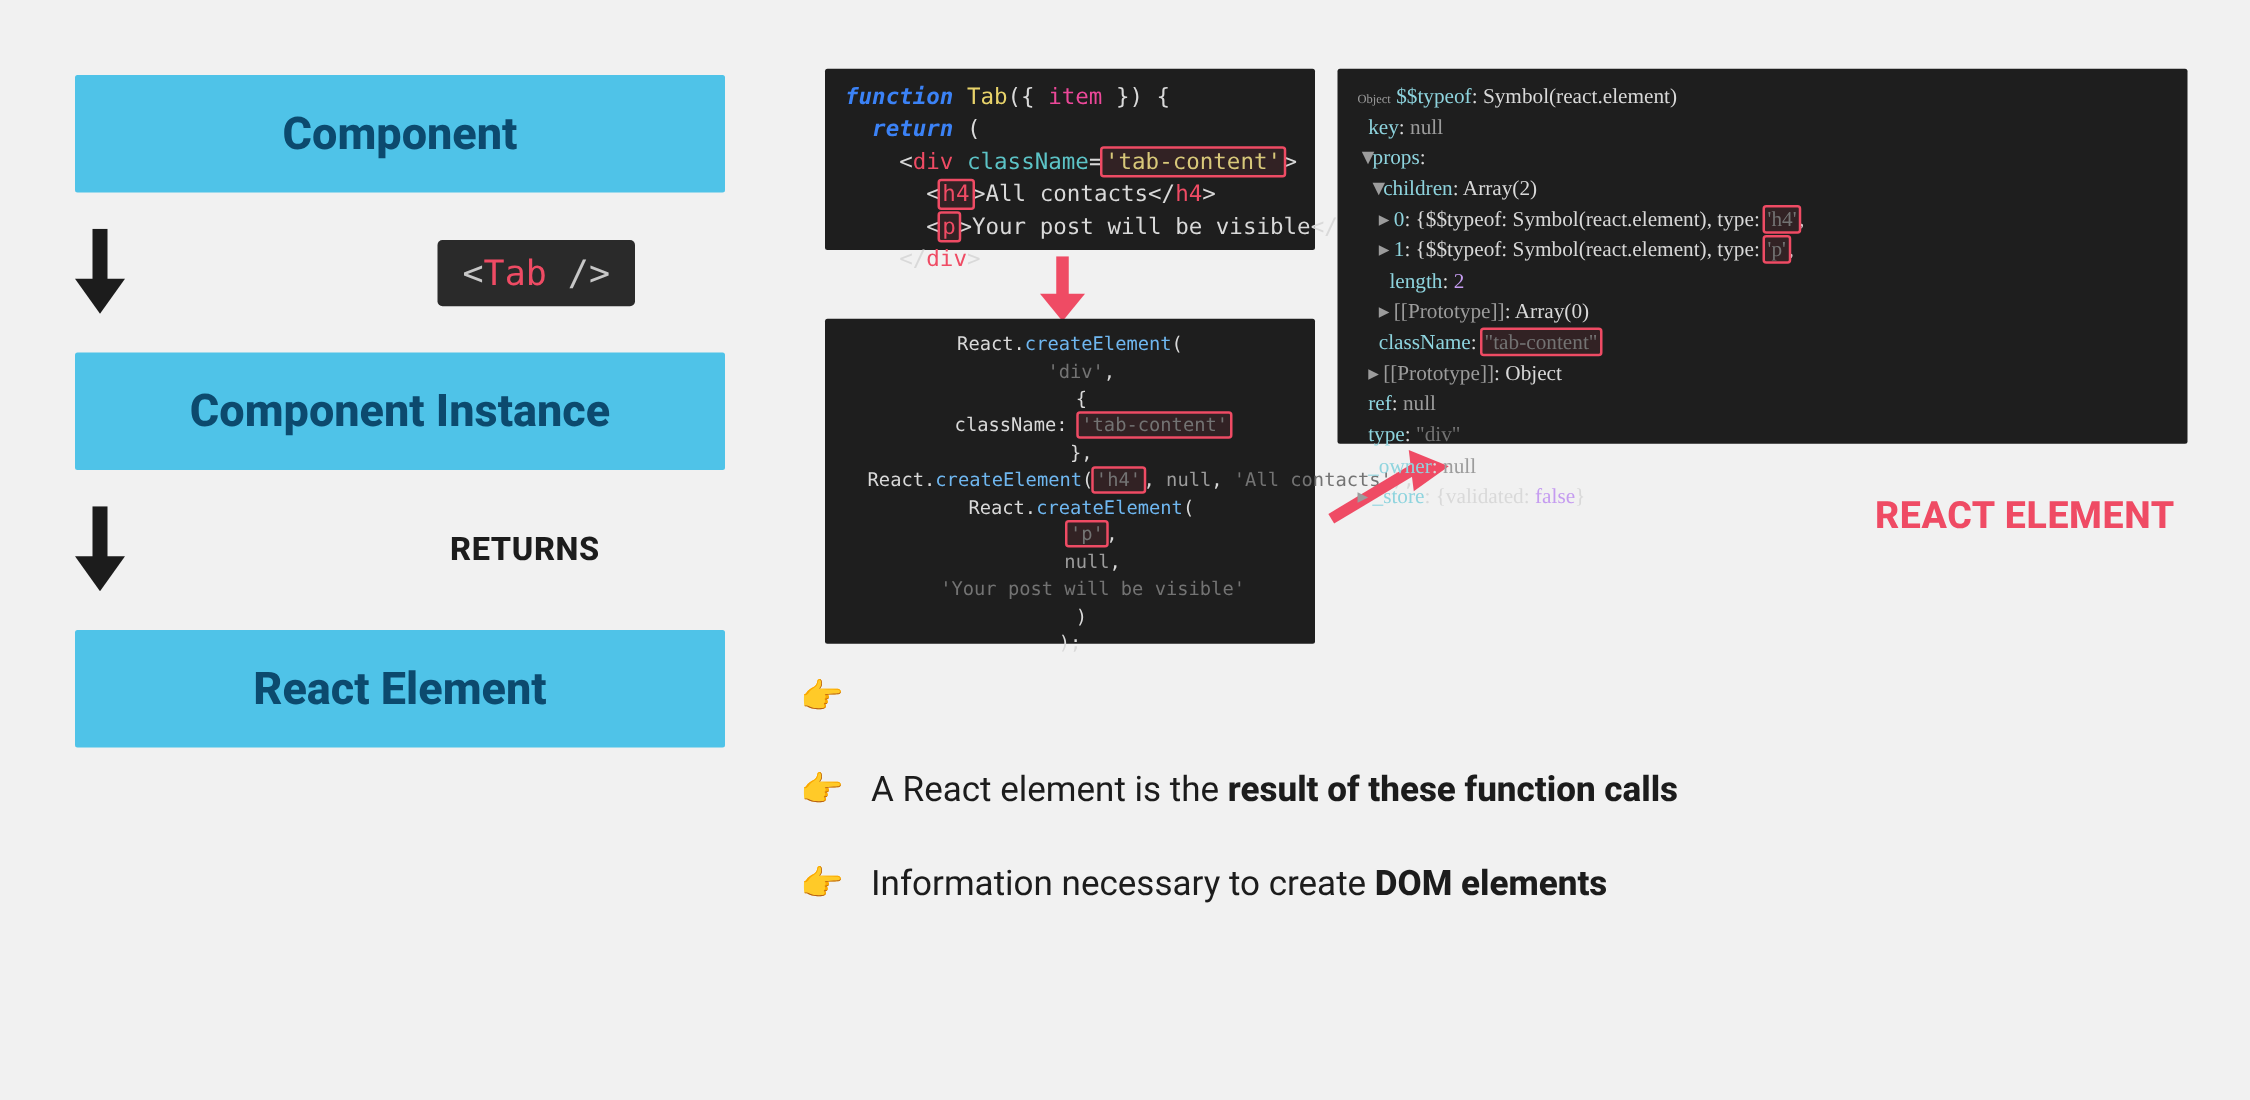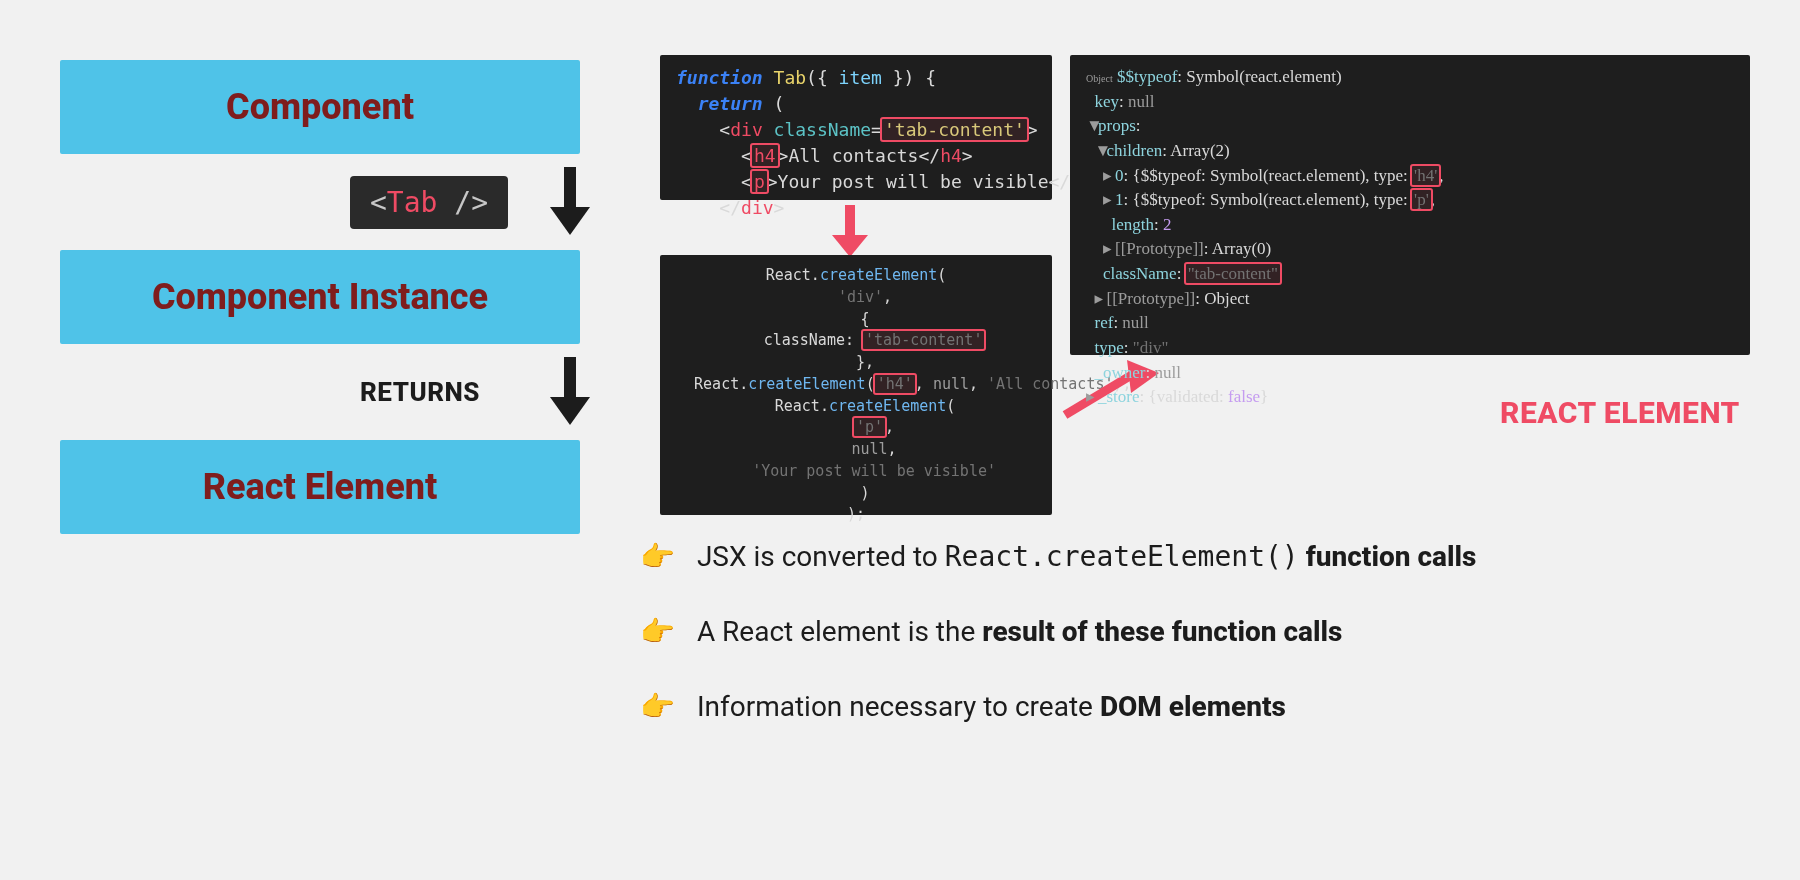--- a/index.html
+++ b/index.html
@@ -16,29 +16,29 @@
     left: 60px;
     top: 60px;
     width: 530px;
   }
   .box {
     background: #4fc3e8;
     border-radius: 2px;
     text-align: center;
     font-weight: 800;
     font-size: 36px;
-    color: #7f1d1d;
+    color: #0c4a6e;
     padding: 26px 0;
     width: 520px;
   }
   .arrow-down-wrap {
     display: flex;
     align-items: center;
-    justify-content: flex-end;
-    height: 96px;
+    justify-content: flex-start;
+    height: 128px;
     position: relative;
   }
   .tab-chip {
     position: absolute;
     left: 290px;
     background: #2a2a2a;
     color: #c7c7c7;
     font-family: ui-monospace, Menlo, Consolas, monospace;
     font-size: 28px;
     padding: 10px 20px;
@@ -73,21 +73,21 @@
   }
   .code-block.jsx { left: 0; top: 0; width: 392px; height: 145px; }
   .code-block.create { left: 0; top: 200px; width: 392px; height: 260px; font-size: 15px; text-align: center;}
   .code-block.inspect { left: 410px; top: 0; width: 680px; height: 300px; font-size: 17px; font-family: Liberation Serif, serif;}
 
   .kw-purple { color: #3b82f6; font-style: italic; font-weight: bold; }
   .kw-yellow { color: #e8d36a; }
   .kw-teal { color: #5cc3c6; }
   .kw-red { color: #ef4b64; }
   .kw-white { color: #d9d9d9; }
-  .kw-orange { color: #7dd3fc; }
+  .kw-orange { color: #ec4899; }
   .kw-str { color: #d8c87a; }
   .kw-green { color: #737373; }
   .kw-blue { color: #6fb7f0; }
   .kw-ltblue { color: #8ed4de; }
   .kw-dim { color: #9c9c9c; }
   .kw-num { color: #c59cf0; }
   .kw-null { color: #9c9c9c; }
   .boxed {
     outline: 2.5px solid #ef4b64;
     background: rgba(239,75,100,0.10);
@@ -206,23 +206,20 @@
   <span class="kw-ltblue">type</span>: <span class="kw-green">"div"</span>
   <span class="kw-ltblue">_owner</span>: <span class="kw-dim">null</span>
 <span class="tri">▸</span><span class="kw-ltblue">_store</span>: {<span class="kw-white">validated</span>: <span class="kw-num">false</span>}</div>
 
   <div class="react-el-label">REACT ELEMENT</div>
 </div>
 
 <div class="bullets">
   <div class="bullet">
     <span class="hand">👉</span>
-    <span>
-      <span>JSX is converted to </span><span class="mono">React.createElement()</span><b> function calls</b>
-    </span>
   </div>
   <div class="bullet">
     <span class="hand">👉</span>
     <span>
       <span>A React element is the </span><b>result of these function calls</b>
     </span>
   </div>
   <div class="bullet">
     <span class="hand">👉</span>
     <span>

